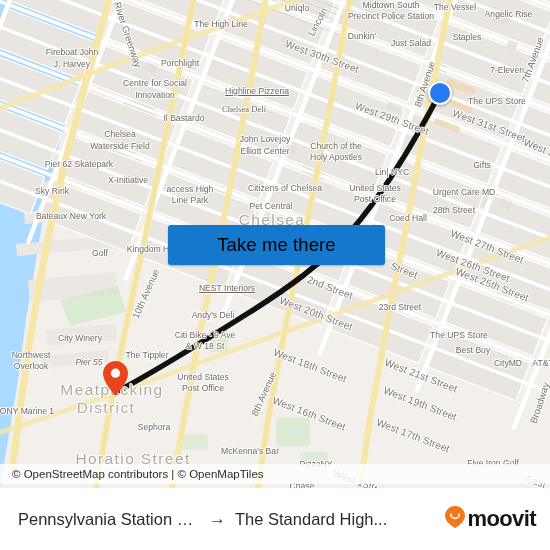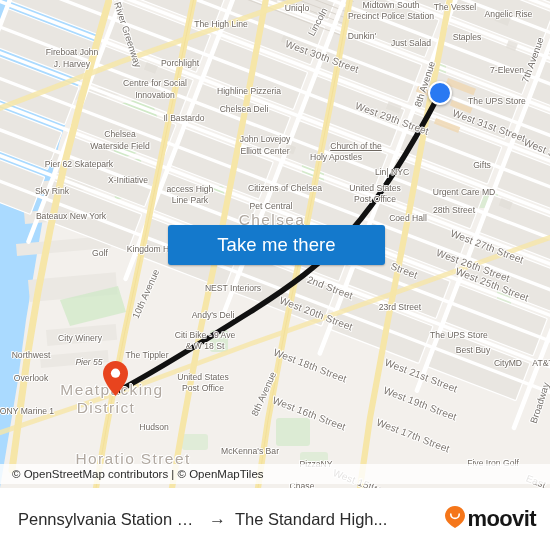--- a/index.html
+++ b/index.html
@@ -72,21 +72,21 @@
   }
 
   
   #cta-button {
     position: absolute;
     left: 168px; top: 225px;
     width: 217px; height: 40px;
     background: #1479cc;
     border: none;
     border-radius: 3px;
-    color: #ffffff;
+    color: #000000;
     font-size: 18.5px;
     font-family: "Liberation Sans", sans-serif;
     letter-spacing: .1px;
     cursor: pointer;
     box-shadow: 0 1px 2px rgba(0,0,0,.25);
   }
 
   
   #attribution {
     position: absolute;
@@ -382,33 +382,33 @@
         <div class="maplabel poi" style="left: 467px; top: 37px; transform: translate(-50%, -50%) rotate(0deg);">Staples</div>
         <div class="maplabel poi" style="left: 72px; top: 52px; transform: translate(-50%, -50%) rotate(0deg);">Fireboat John</div>
         <div class="maplabel poi" style="left: 72px; top: 64px; transform: translate(-50%, -50%) rotate(0deg);">J. Harvey</div>
         <div class="maplabel poi" style="left: 180px; top: 63px; transform: translate(-50%, -50%) rotate(0deg);">Porchlight</div>
         <div class="maplabel street" style="left: 322px; top: 57px; transform: translate(-50%, -50%) rotate(20deg);">West 30th Street</div>
         <div class="maplabel poi" style="left: 507px; top: 70px; transform: translate(-50%, -50%) rotate(0deg);">7-Eleven</div>
         <div class="maplabel avenue" style="left: 533px; top: 60px; transform: translate(-50%, -50%) rotate(-70deg);">7th Avenue</div>
         <div class="maplabel avenue" style="left: 122px; top: 18px; transform: translate(-50%, -50%) rotate(72deg);">Hudson River Greenway</div>
         <div class="maplabel poi" style="left: 155px; top: 83px; transform: translate(-50%, -50%) rotate(0deg);">Centre for Social</div>
         <div class="maplabel poi" style="left: 155px; top: 95px; transform: translate(-50%, -50%) rotate(0deg);">Innovation</div>
-        <div class="maplabel poi" style="left: 249px; top: 91px; transform: translate(-50%, -50%) rotate(0deg);">Highline Pizzeria</div>
+        <div class="maplabel poi" style="left: 257px; top: 91px; transform: translate(-50%, -50%) rotate(0deg); text-decoration: underline;">Highline Pizzeria</div>
         <div class="maplabel avenue" style="left: 425px; top: 84px; transform: translate(-50%, -50%) rotate(-72deg);">8th Avenue</div>
         <div class="maplabel poi" style="left: 497px; top: 101px; transform: translate(-50%, -50%) rotate(0deg);">The UPS Store</div>
-        <div class="maplabel poi" style="left: 244px; top: 109px; transform: translate(-50%, -50%) rotate(0deg);">Chelsea Deli</div>
+        <div class="maplabel poi" style="left: 244px; top: 109px; transform: translate(-50%, -50%) rotate(0deg); font-family: Liberation Serif, serif;">Chelsea Deli</div>
         <div class="maplabel street" style="left: 392px; top: 119px; transform: translate(-50%, -50%) rotate(20deg);">West 29th Street</div>
         <div class="maplabel street" style="left: 489px; top: 126px; transform: translate(-50%, -50%) rotate(20deg);">West 31st Street</div>
         <div class="maplabel poi" style="left: 184px; top: 118px; transform: translate(-50%, -50%) rotate(0deg);">Il Bastardo</div>
         <div class="maplabel street" style="left: 539px; top: 148px; transform: translate(-50%, -50%) rotate(22deg);">West 3</div>
         <div class="maplabel poi" style="left: 265px; top: 139px; transform: translate(-50%, -50%) rotate(0deg);">John Lovejoy</div>
         <div class="maplabel poi" style="left: 265px; top: 151px; transform: translate(-50%, -50%) rotate(0deg);">Elliott Center</div>
         <div class="maplabel poi" style="left: 120px; top: 134px; transform: translate(-50%, -50%) rotate(0deg);">Chelsea</div>
         <div class="maplabel poi" style="left: 120px; top: 146px; transform: translate(-50%, -50%) rotate(0deg);">Waterside Field</div>
-        <div class="maplabel poi" style="left: 356px; top: 146px; transform: translate(-50%, -50%) rotate(0deg); text-decoration: underline;">Church of the</div>
+        <div class="maplabel poi" style="left: 336px; top: 146px; transform: translate(-50%, -50%) rotate(0deg);">Church of the</div>
         <div class="maplabel poi" style="left: 336px; top: 157px; transform: translate(-50%, -50%) rotate(0deg);">Holy Apostles</div>
         <div class="maplabel poi" style="left: 482px; top: 165px; transform: translate(-50%, -50%) rotate(0deg);">Gifts</div>
         <div class="maplabel poi" style="left: 79px; top: 164px; transform: translate(-50%, -50%) rotate(0deg);">Pier 62 Skatepark</div>
         <div class="maplabel poi" style="left: 392px; top: 172px; transform: translate(-50%, -50%) rotate(0deg);">Lin| NYC</div>
         <div class="maplabel poi" style="left: 285px; top: 188px; transform: translate(-50%, -50%) rotate(0deg);">Citizens of Chelsea</div>
         <div class="maplabel poi" style="left: 128px; top: 180px; transform: translate(-50%, -50%) rotate(0deg);">X-Initiative</div>
         <div class="maplabel poi" style="left: 190px; top: 189px; transform: translate(-50%, -50%) rotate(0deg);">access High</div>
         <div class="maplabel poi" style="left: 190px; top: 200px; transform: translate(-50%, -50%) rotate(0deg);">Line Park</div>
         <div class="maplabel poi" style="left: 375px; top: 188px; transform: translate(-50%, -50%) rotate(0deg);">United States</div>
         <div class="maplabel poi" style="left: 375px; top: 199px; transform: translate(-50%, -50%) rotate(0deg);">Post Office</div>
@@ -419,47 +419,47 @@
         <div class="maplabel poi" style="left: 71px; top: 216px; transform: translate(-50%, -50%) rotate(0deg);">Bateaux New York</div>
         <div class="maplabel hood" style="left: 272px; top: 220px; transform: translate(-50%, -50%) rotate(0deg);">Chelsea</div>
         <div class="maplabel poi" style="left: 408px; top: 218px; transform: translate(-50%, -50%) rotate(0deg);">Coed Hall</div>
         <div class="maplabel street" style="left: 487px; top: 247px; transform: translate(-50%, -50%) rotate(21deg);">West 27th Street</div>
         <div class="maplabel poi" style="left: 100px; top: 253px; transform: translate(-50%, -50%) rotate(0deg);">Golf</div>
         <div class="maplabel poi" style="left: 148px; top: 249px; transform: translate(-50%, -50%) rotate(0deg);">Kingdom H</div>
         <div class="maplabel street" style="left: 473px; top: 266px; transform: translate(-50%, -50%) rotate(20deg);">West 26th Street</div>
         <div class="maplabel street" style="left: 330px; top: 288px; transform: translate(-50%, -50%) rotate(21deg);">2nd Street</div>
         <div class="maplabel street" style="left: 404px; top: 271px; transform: translate(-50%, -50%) rotate(21deg);">Street</div>
         <div class="maplabel street" style="left: 492px; top: 285px; transform: translate(-50%, -50%) rotate(21deg);">West 25th Street</div>
-        <div class="maplabel poi" style="left: 233px; top: 288px; transform: translate(-50%, -50%) rotate(0deg);">NEST Interiors</div>
+        <div class="maplabel poi" style="left: 227px; top: 288px; transform: translate(-50%, -50%) rotate(0deg); text-decoration: underline;">NEST Interiors</div>
         <div class="maplabel avenue" style="left: 146px; top: 294px; transform: translate(-50%, -50%) rotate(-66deg);">10th Avenue</div>
         <div class="maplabel street" style="left: 316px; top: 314px; transform: translate(-50%, -50%) rotate(21deg);">West 20th Street</div>
         <div class="maplabel poi" style="left: 400px; top: 307px; transform: translate(-50%, -50%) rotate(0deg);">23rd Street</div>
         <div class="maplabel poi" style="left: 213px; top: 315px; transform: translate(-50%, -50%) rotate(0deg);">Andy's Deli</div>
         <div class="maplabel poi" style="left: 80px; top: 338px; transform: translate(-50%, -50%) rotate(0deg);">City Winery</div>
         <div class="maplabel poi" style="left: 205px; top: 335px; transform: translate(-50%, -50%) rotate(0deg);">Citi Bike - 9 Ave</div>
         <div class="maplabel poi" style="left: 205px; top: 346px; transform: translate(-50%, -50%) rotate(0deg);">&amp; W 18 St</div>
         <div class="maplabel poi" style="left: 459px; top: 335px; transform: translate(-50%, -50%) rotate(0deg);">The UPS Store</div>
         <div class="maplabel poi" style="left: 473px; top: 350px; transform: translate(-50%, -50%) rotate(0deg);">Best Buy</div>
         <div class="maplabel poi" style="left: 147px; top: 355px; transform: translate(-50%, -50%) rotate(0deg);">The Tippler</div>
         <div class="maplabel poi" style="left: 31px; top: 355px; transform: translate(-50%, -50%) rotate(0deg);">Northwest</div>
-        <div class="maplabel poi" style="left: 31px; top: 366px; transform: translate(-50%, -50%) rotate(0deg); margin-top: 12px;">Overlook</div>
+        <div class="maplabel poi" style="left: 31px; top: 366px; transform: translate(-50%, -50%) rotate(0deg);">Overlook</div>
         <div class="maplabel poi" style="left: 89px; top: 362px; transform: translate(-50%, -50%) rotate(0deg); font-style: italic;">Pier 55</div>
         <div class="maplabel street" style="left: 310px; top: 366px; transform: translate(-50%, -50%) rotate(21deg);">West 18th Street</div>
         <div class="maplabel street" style="left: 421px; top: 376px; transform: translate(-50%, -50%) rotate(21deg);">West 21st Street</div>
         <div class="maplabel poi" style="left: 508px; top: 363px; transform: translate(-50%, -50%) rotate(0deg);">CityMD</div>
         <div class="maplabel poi" style="left: 543px; top: 363px; transform: translate(-50%, -50%) rotate(0deg);">AT&amp;T</div>
         <div class="maplabel poi" style="left: 203px; top: 377px; transform: translate(-50%, -50%) rotate(0deg);">United States</div>
         <div class="maplabel poi" style="left: 203px; top: 388px; transform: translate(-50%, -50%) rotate(0deg);">Post Office</div>
         <div class="maplabel avenue" style="left: 264px; top: 394px; transform: translate(-50%, -50%) rotate(-66deg);">8th Avenue</div>
         <div class="maplabel hood" style="left: 112px; top: 390px; transform: translate(-50%, -50%) rotate(0deg);">Meatpacking</div>
         <div class="maplabel hood" style="left: 106px; top: 408px; transform: translate(-50%, -50%) rotate(0deg);">District</div>
         <div class="maplabel poi" style="left: 27px; top: 411px; transform: translate(-50%, -50%) rotate(0deg);">ONY Marine 1</div>
         <div class="maplabel street" style="left: 420px; top: 404px; transform: translate(-50%, -50%) rotate(21deg);">West 19th Street</div>
         <div class="maplabel avenue" style="left: 540px; top: 403px; transform: translate(-50%, -50%) rotate(-72deg);">Broadway</div>
-        <div class="maplabel poi" style="left: 154px; top: 427px; transform: translate(-50%, -50%) rotate(0deg);">Hudson</div>
+        <div class="maplabel poi" style="left: 154px; top: 427px; transform: translate(-50%, -50%) rotate(0deg);">Sephora</div>
         <div class="maplabel street" style="left: 413px; top: 436px; transform: translate(-50%, -50%) rotate(21deg);">West 17th Street</div>
         <div class="maplabel street" style="left: 309px; top: 414px; transform: translate(-50%, -50%) rotate(21deg);">West 16th Street</div>
         <div class="maplabel poi" style="left: 250px; top: 451px; transform: translate(-50%, -50%) rotate(0deg);">McKenna's Bar</div>
         <div class="maplabel poi" style="left: 493px; top: 463px; transform: translate(-50%, -50%) rotate(0deg);">Five Iron Golf</div>
         <div class="maplabel hood" style="left: 133px; top: 459px; transform: translate(-50%, -50%) rotate(0deg);">Horatio Street</div>
         <div class="maplabel poi" style="left: 316px; top: 464px; transform: translate(-50%, -50%) rotate(0deg);">PizzaNY</div>
         <div class="maplabel street" style="left: 355px; top: 481px; transform: translate(-50%, -50%) rotate(21deg);">West 15th</div>
         <div class="maplabel poi" style="left: 302px; top: 486px; transform: translate(-50%, -50%) rotate(0deg);">Chase</div>
         <div class="maplabel street" style="left: 536px; top: 482px; transform: translate(-50%, -50%) rotate(21deg);">East</div>
         <div class="maplabel street" style="left: 375px; top: 490px; transform: translate(-50%, -50%) rotate(21deg);">W</div>

